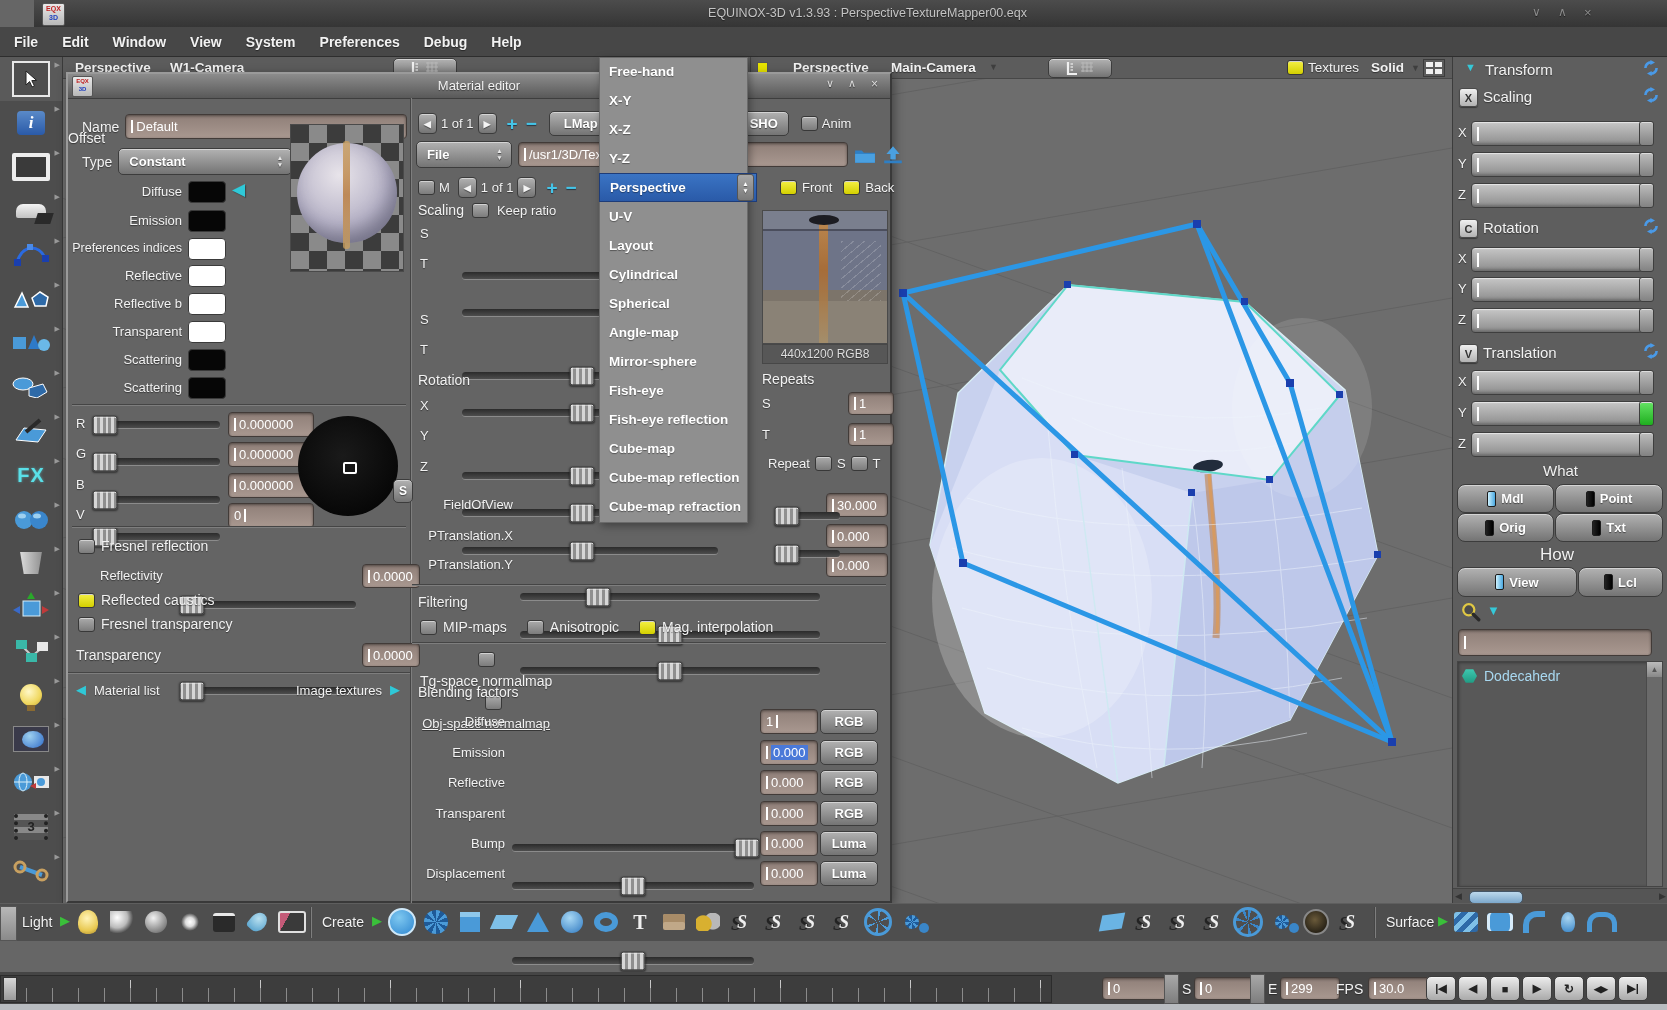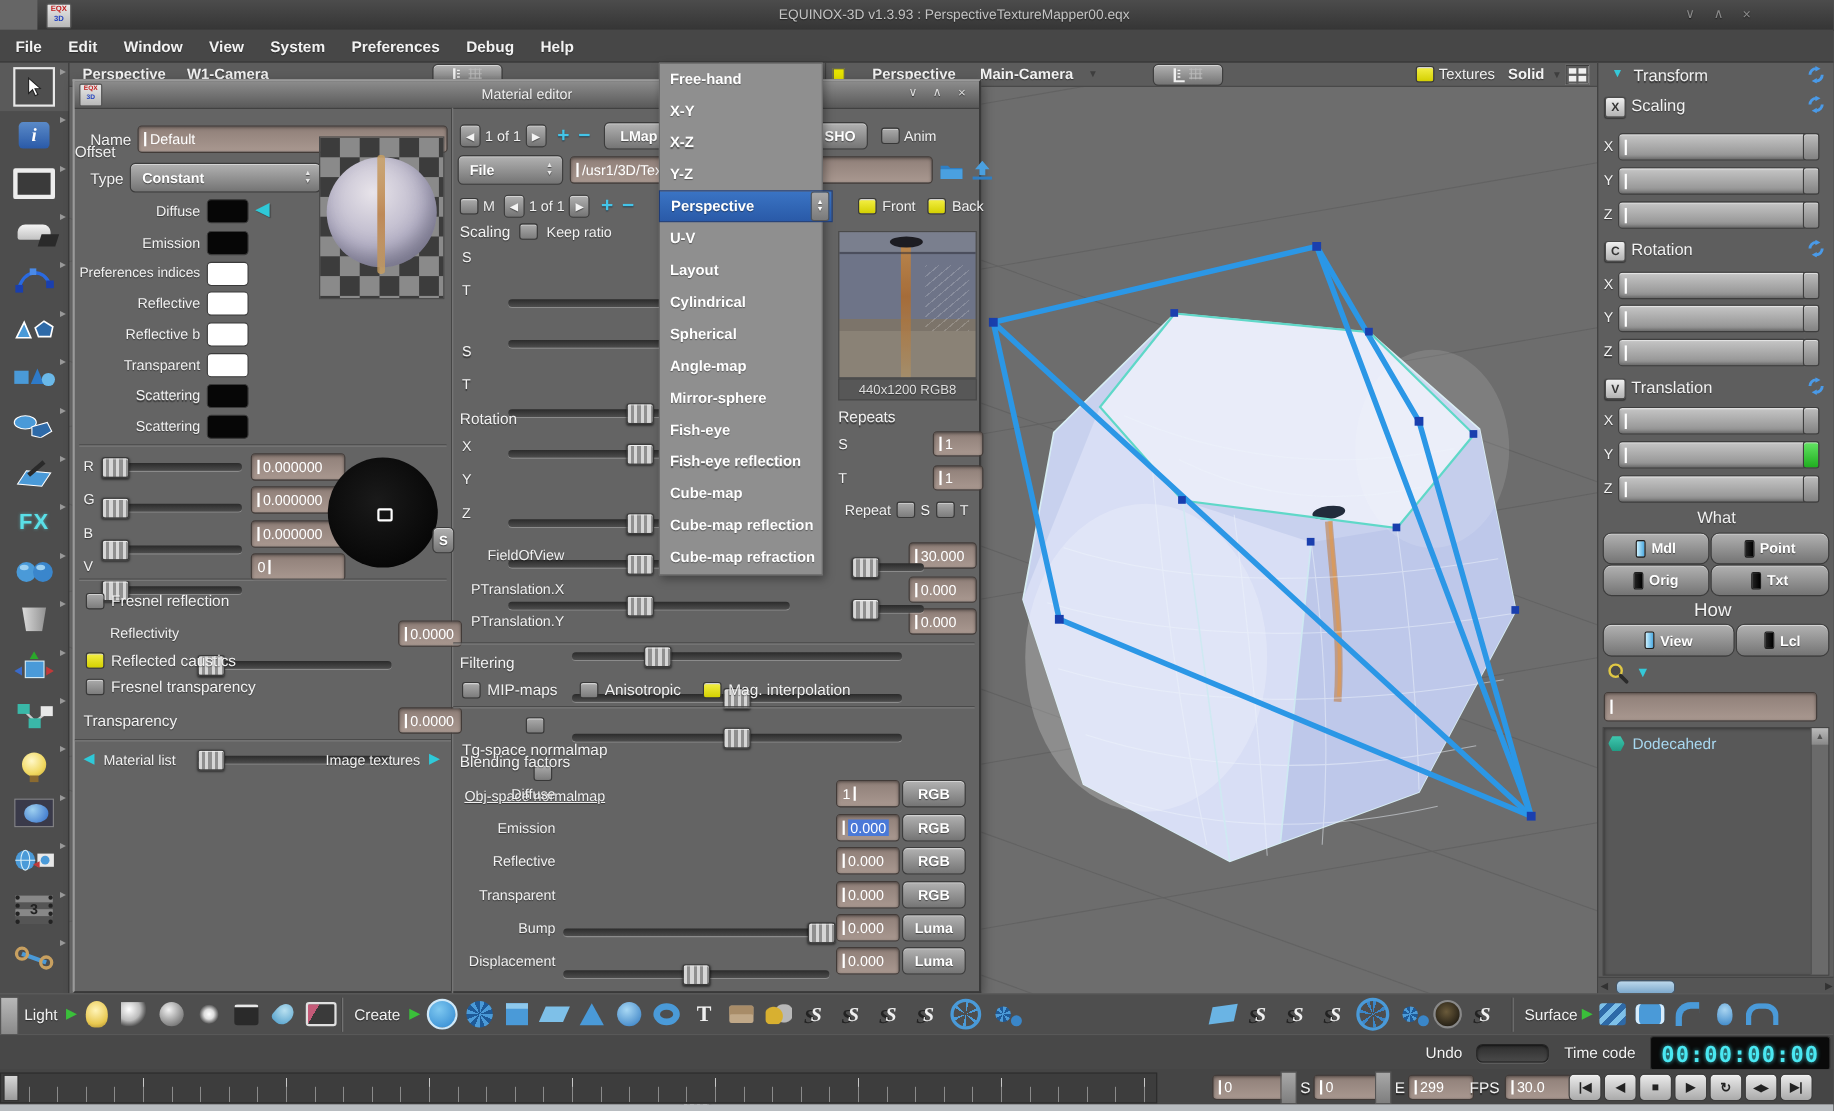--- a/index.html
+++ b/index.html
@@ -1037,28 +1037,20 @@
         <i style="width:16px;height:16px;border-left:6px solid #4a9ad8;border-top:6px solid #4a9ad8;border-top-left-radius:14px;"></i>
       </span>
     <span class="p tbi" style="left:1552px;top:3px;">
         <i style="width:14px;height:20px;background:radial-gradient(circle at 50% 30%,#a8d4f0,#3a86c8);border-radius:50% 50% 40% 40%;"></i>
       </span>
     <span class="p tbi" style="left:1586px;top:3px;">
         <i style="width:20px;height:15px;border:5px solid #4a9ad8;border-bottom:none;border-radius:12px 12px 0 0;"></i>
       </span>
   </div>
 
-  <div class="p" style="left:0;top:940px;width:1667px;height:32px;background:#484848;border-top:1px solid #585858;">
-    <span class="p lbl" style="left:1296px;top:8px;font-size:14px;">Undo</span>
-    <div class="p dark-fld" style="left:1342px;top:8px;width:64px;height:15px;"></div>
-    <span class="p lbl" style="left:1422px;top:8px;font-size:14px;">Time code</span>
-    <div class="p" style="left:1500px;top:1px;width:162px;height:29px;background:#0a0a0a;border:1px solid #333;border-radius:3px;display:flex;align-items:center;justify-content:center;">
-      <span class="lcd" style="font-size:20px;">00:00:00:00</span>
-    </div>
-  </div>
 
   <div class="p" style="left:0;top:972px;width:1667px;height:32px;background:#454545;">
     <div class="p" style="left:0;top:3px;width:1050px;height:26px;background:#3d3d3d;border:1px solid #2c2c2c;
          background-image:repeating-linear-gradient(90deg,transparent 0 25px,#8a8a8a 25px 26px),repeating-linear-gradient(90deg,transparent 0 129px,#c8c8c8 129px 130px);background-position:0 12px,0 4px;background-size:100% 14px,100% 22px;background-repeat:repeat-x;">
       <div class="p" style="left:2px;top:1px;width:12px;height:22px;background:linear-gradient(#d8d8d8,#9a9a9a);border:1px solid #333;"></div>
     </div>
     <div class="p fld" style="left:1102px;top:5px;width:56px;height:21px;">
         <span class="caret"></span>
         <span>0</span>
       </div>

